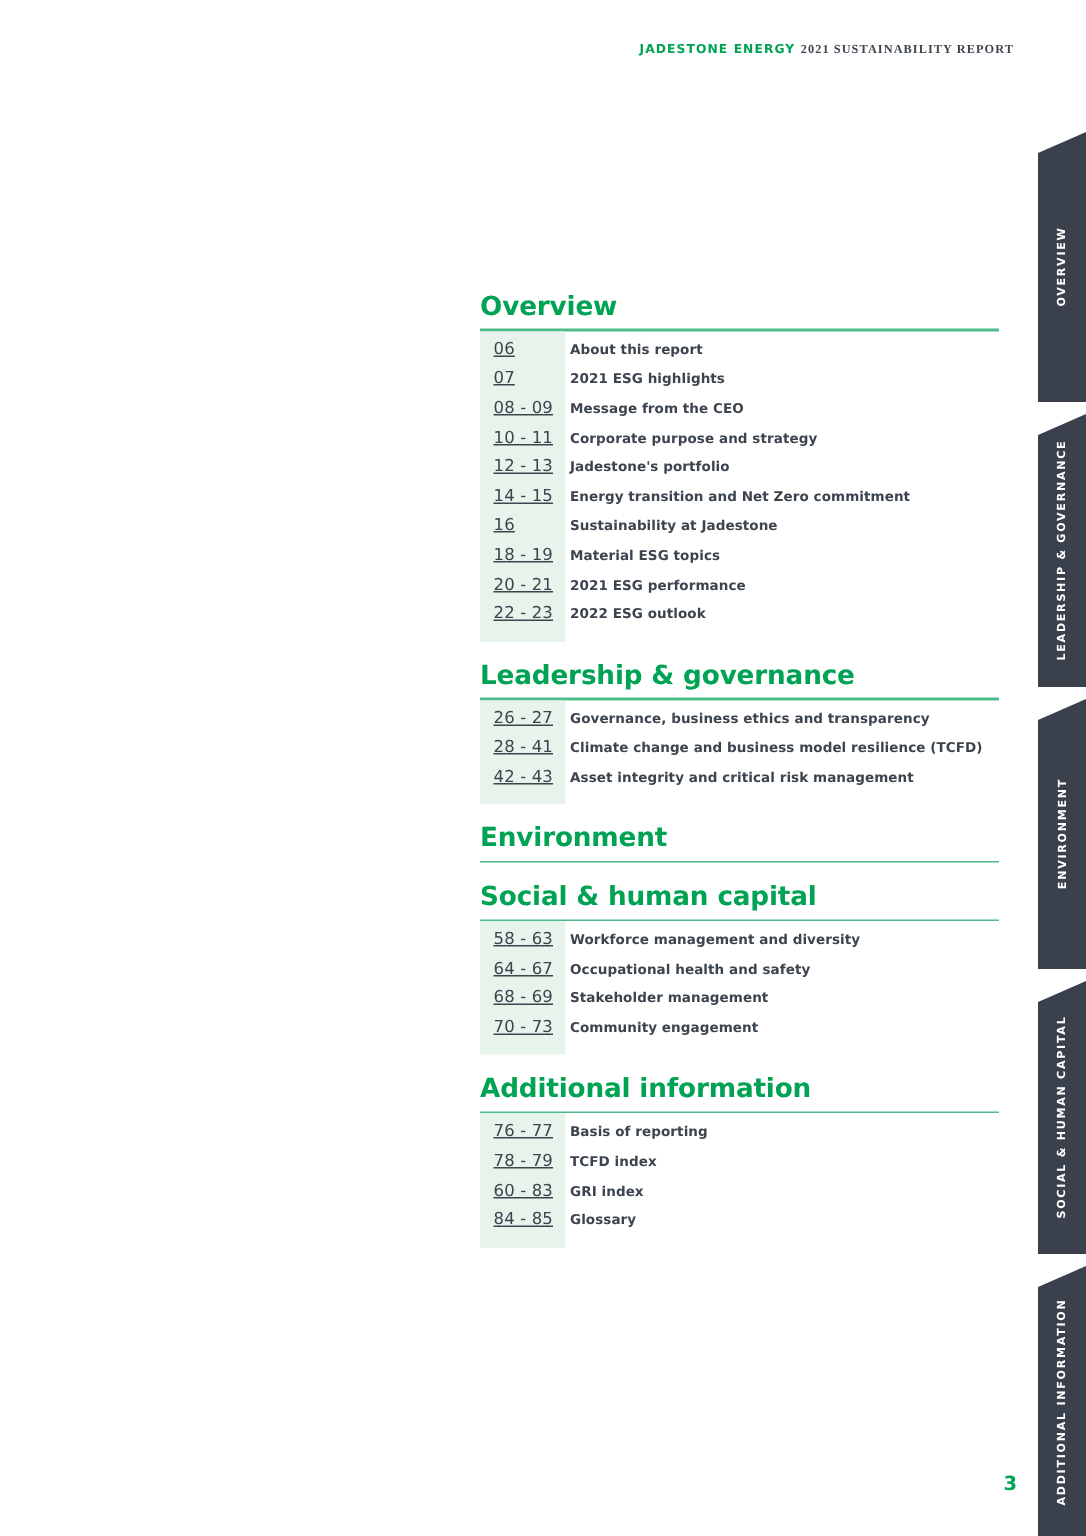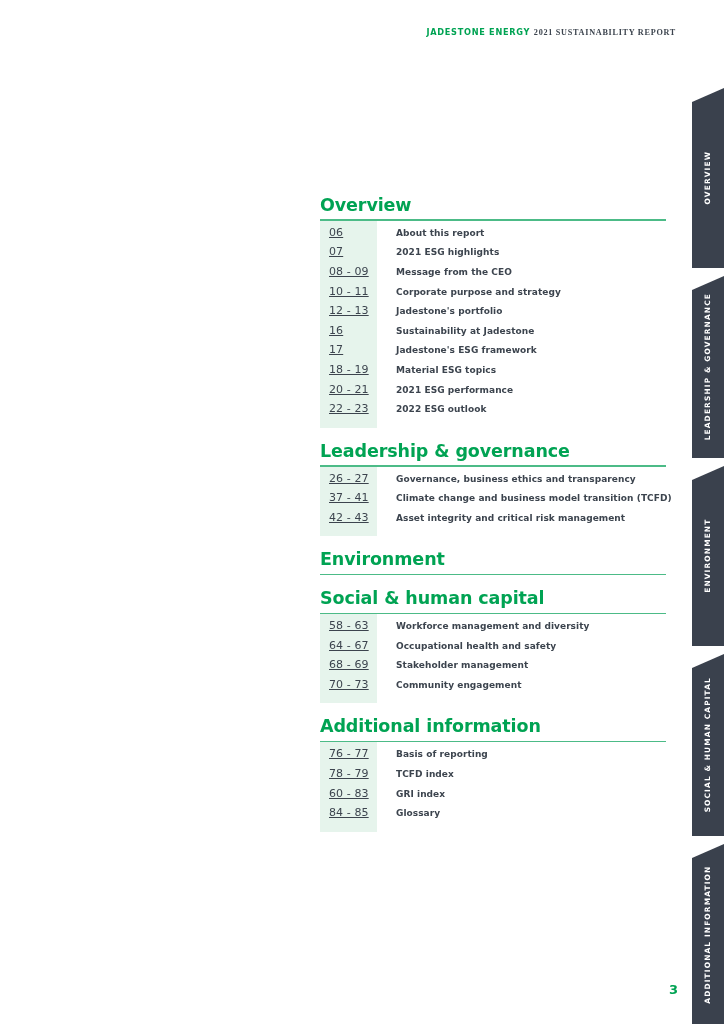--- a/index.html
+++ b/index.html
@@ -90,21 +90,20 @@
     text-decoration: underline;
   }
   .toc-label {
     position: relative;
     padding-left: 3px;
     font-size: 9px;
     font-weight: bold;
     color: #3c444e;
     letter-spacing: 0.05px;
     white-space: nowrap;
-    margin-left: 16px;
   }
 
   .gap-after-section { height: 14px; }
 
   
   .side-tabs {
     position: absolute;
     right: 0;
     top: 88px;
     width: 32px;
@@ -168,28 +167,28 @@
         </div>
         <div class="toc-row">
           <div class="toc-pages">10 - 11</div>
           <div class="toc-label">Corporate purpose and strategy</div>
         </div>
         <div class="toc-row">
           <div class="toc-pages">12 - 13</div>
           <div class="toc-label">Jadestone's portfolio</div>
         </div>
         <div class="toc-row">
+          <div class="toc-pages">14 - 15</div>
+          <div class="toc-label">Energy transition and Net Zero commitment</div>
+        </div>
+        <div class="toc-row">
           <div class="toc-pages">16</div>
           <div class="toc-label">Sustainability at Jadestone</div>
         </div>
         <div class="toc-row">
-          <div class="toc-pages">17</div>
-          <div class="toc-label">Jadestone's ESG framework</div>
-        </div>
-        <div class="toc-row">
           <div class="toc-pages">18 - 19</div>
           <div class="toc-label">Material ESG topics</div>
         </div>
         <div class="toc-row">
           <div class="toc-pages">20 - 21</div>
           <div class="toc-label">2021 ESG performance</div>
         </div>
         <div class="toc-row">
           <div class="toc-pages">22 - 23</div>
           <div class="toc-label">2022 ESG outlook</div>
@@ -199,22 +198,22 @@
     </div>
     <div class="section">
       <div class="section-title">Leadership &amp; governance</div>
       <div class="section-rule"></div>
       <div class="toc-list">
         <div class="toc-row">
           <div class="toc-pages">26 - 27</div>
           <div class="toc-label">Governance, business ethics and transparency</div>
         </div>
         <div class="toc-row">
-          <div class="toc-pages">37 - 41</div>
-          <div class="toc-label">Climate change and business model transition (TCFD)</div>
+          <div class="toc-pages">28 - 41</div>
+          <div class="toc-label">Climate change and business model resilience (TCFD)</div>
         </div>
         <div class="toc-row">
           <div class="toc-pages">42 - 43</div>
           <div class="toc-label">Asset integrity and critical risk management</div>
         </div>
       </div>
       <div class="gap-after-section"></div>
     </div>
     <div class="section">
       <div class="section-title">Environment</div>

